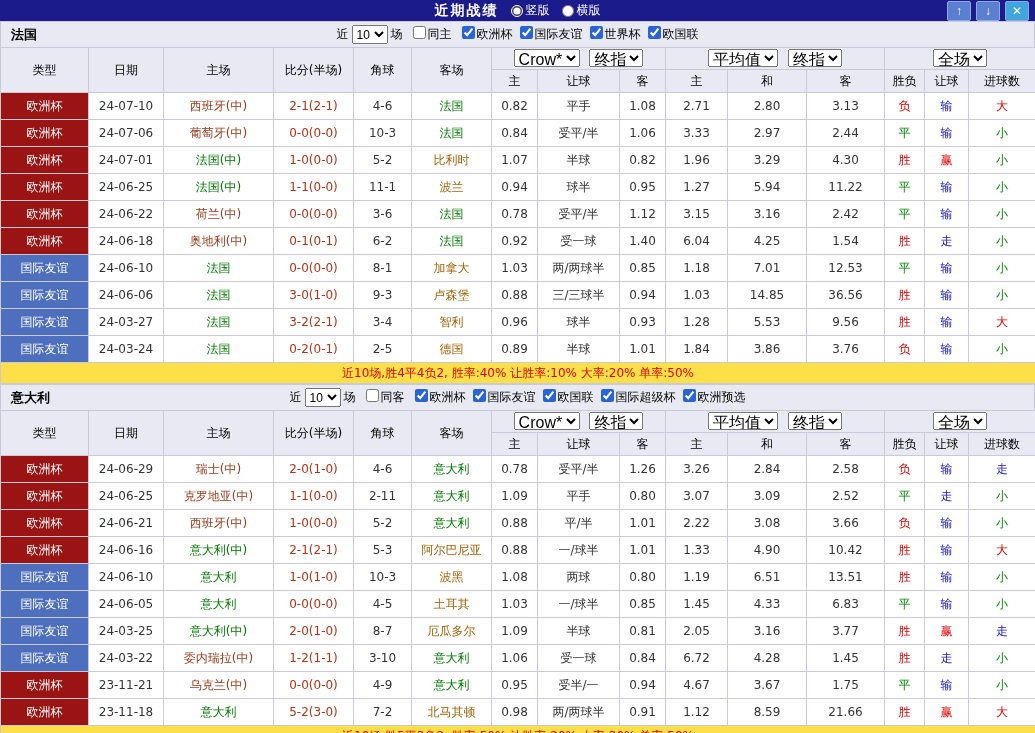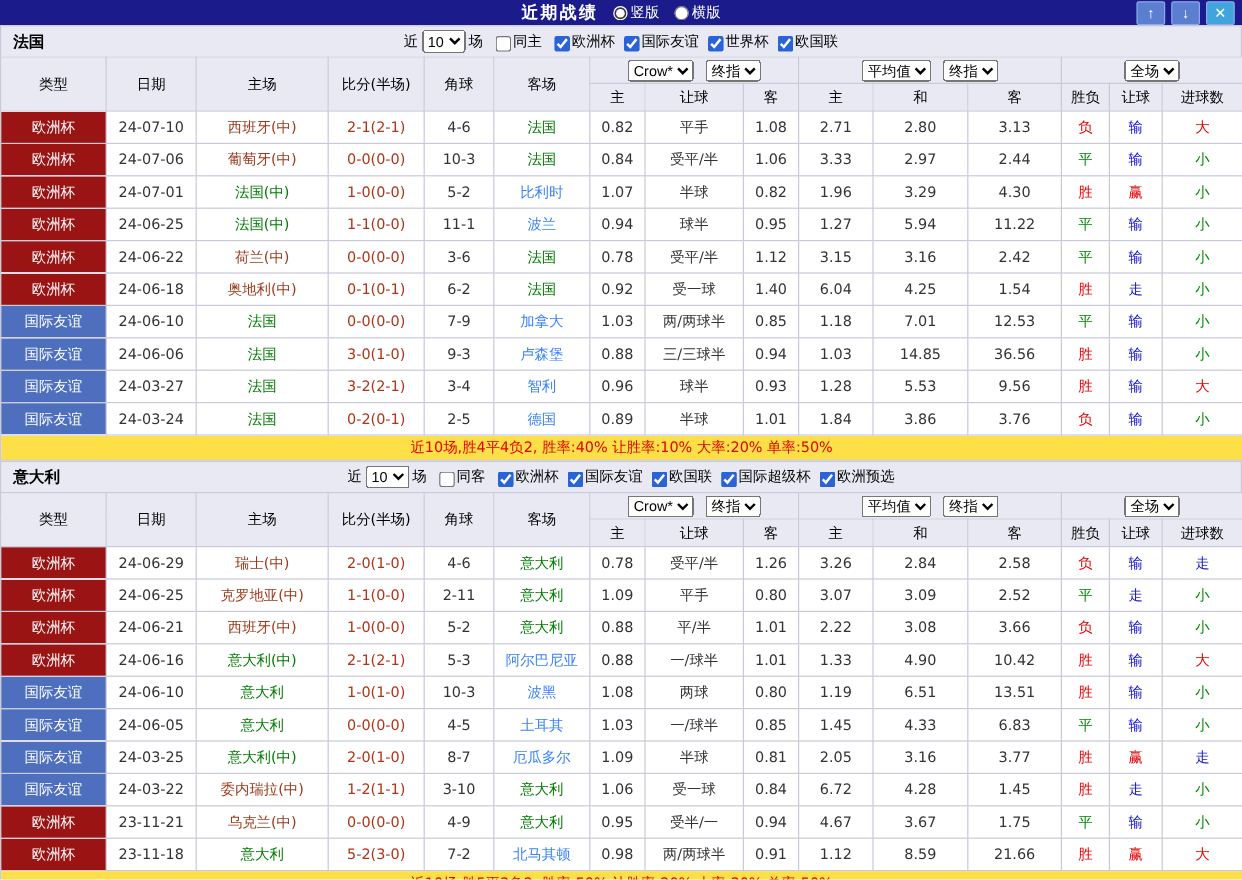--- a/index.html
+++ b/index.html
@@ -15,38 +15,38 @@
   .tb-btn{width:24px;height:20px;border:1px solid #8fa8e8;color:#fff;font-size:12px;line-height:18px;
           text-align:center;cursor:pointer;padding:0;border-radius:2px}
   .tb-btn.up,.tb-btn.down{background:var(--btn,#5b7fd0)}
   .tb-btn.close{background:var(--btnclose,#3fa5dc)}
   
   .section-bar{height:25px;background:var(--headbg,#e9e9f3);border:1px solid var(--border,#c9c9da);
                border-bottom:none;position:relative;display:flex;align-items:center}
   .team-name{position:absolute;left:10px;font-weight:bold;color:#000;font-size:13px}
   .filters{margin:0 auto;display:flex;align-items:center;gap:3px;color:#000}
   .filters select{height:19px;font-size:12px}
-  .cb{display:flex;align-items:flex-end;cursor:pointer}
+  .cb{display:flex;align-items:flex-start;cursor:pointer}
   .cb input{width:13px;height:13px;margin:0 2px 0 7px;accent-color:#2a62d8}
   .cb-group{display:flex;align-items:center}
   
   table.grid{border-collapse:collapse;table-layout:fixed;width:1035px}
   .grid th,.grid td{border:1px solid var(--border,#c9c9da);text-align:center;padding:0 2px;
                     overflow:hidden;white-space:nowrap;font-weight:normal;font-size:12px}
   .grid thead th{background:var(--headbg,#e9e9f3);color:#000}
   .grid thead tr.r1 th{height:21px}
   .grid thead tr.r2 th{height:22px}
   .grid tbody td{height:26px;background:#fff}
-  .selcell select{height:18px;font-size:12px;margin:0 3px}
+  .selcell select{height:18px;font-size:16px;margin:0 3px}
   .grid tbody td.bg-cup{background:var(--cup,#9a1414);color:#fff}
   .grid tbody td.bg-fri{background:var(--fri,#4d6fbe);color:#fff}
   td.score{color:var(--score,#b03518)}
   .t-focal{color:var(--focal,#007a00)}
   .t-other{color:var(--other,#9a3a1a)}
-  .t-plain{color:#3b82f6}
+  .t-plain{color:#a16207}
   .c-red{color:var(--red,#e00000)}
   .c-green{color:var(--green,#008800)}
   .c-blue{color:var(--blue,#1414cc)}
   td.odds,td.hd,td.date,td.corner{color:#333}
   tfoot td.summary{height:20px;color:var(--red,#e00000);background:#fde047}
 </style>
 </head>
 <body>
 
 <header class="titlebar">
@@ -261,21 +261,21 @@
           <td class="res c-red">胜</td>
           <td class="res c-blue">走</td>
           <td class="res c-green">小</td>
         </tr>
 
         <tr>
           <td class="type bg-fri">国际友谊</td>
           <td class="date">24-06-10</td>
           <td class="team t-focal">法国</td>
           <td class="score">0-0(0-0)</td>
-          <td class="corner">7-9</td>
+          <td class="corner">8-1</td>
           <td class="team t-plain">加拿大</td>
           <td class="odds">1.03</td>
           <td class="hd">两/两球半</td>
           <td class="odds">0.85</td>
           <td class="odds">1.18</td>
           <td class="odds">7.01</td>
           <td class="odds">12.53</td>
           <td class="res c-green">平</td>
           <td class="res c-blue">输</td>
           <td class="res c-green">小</td>

